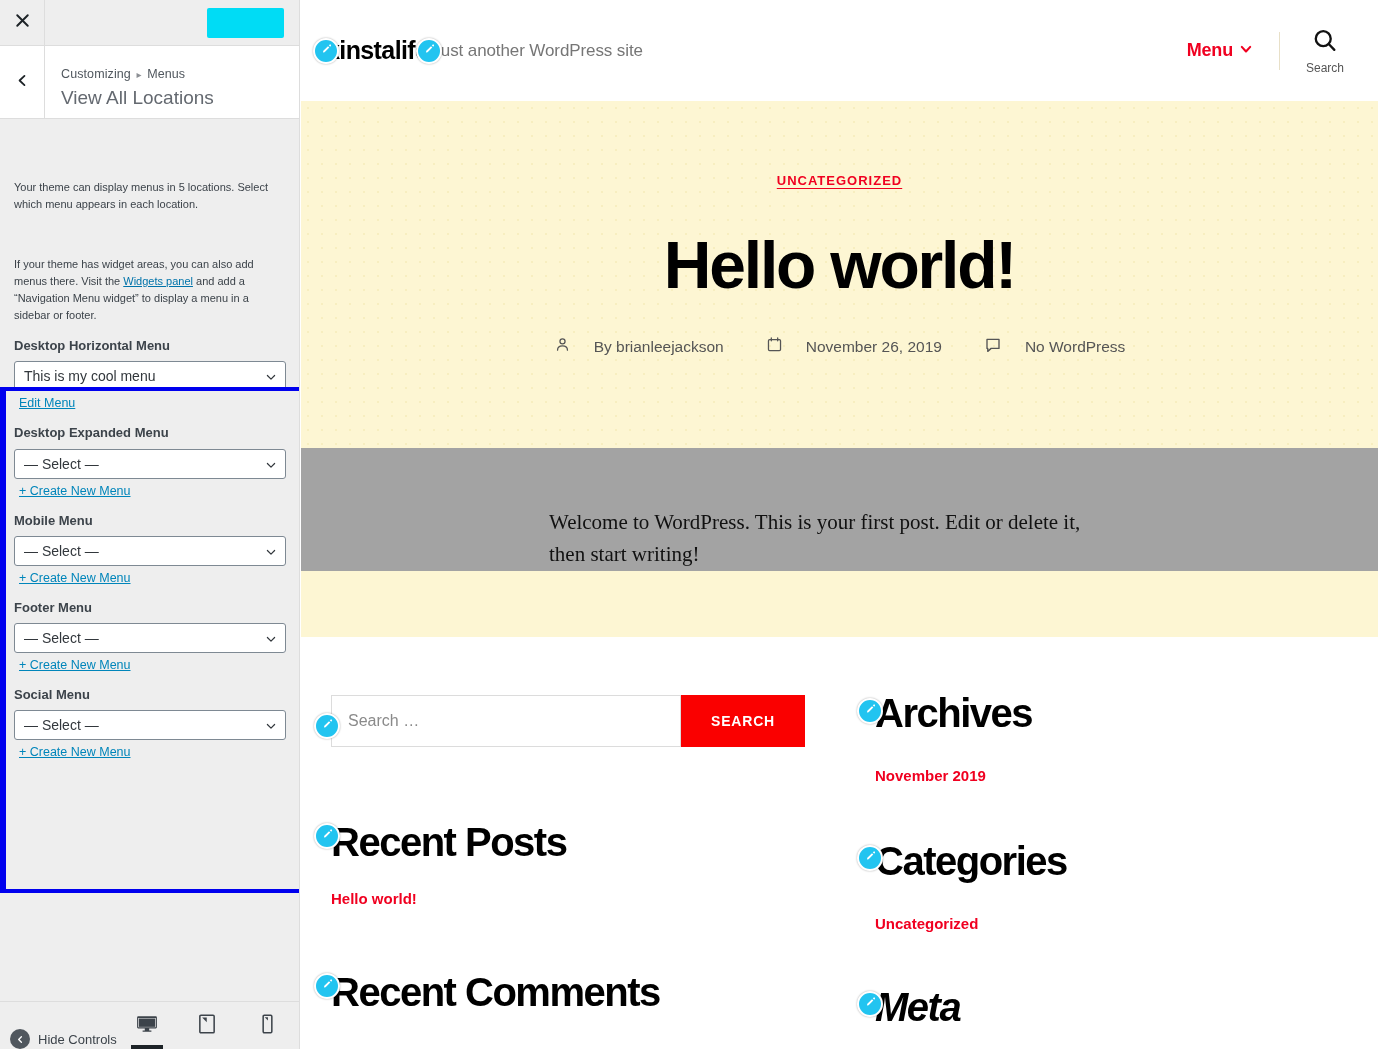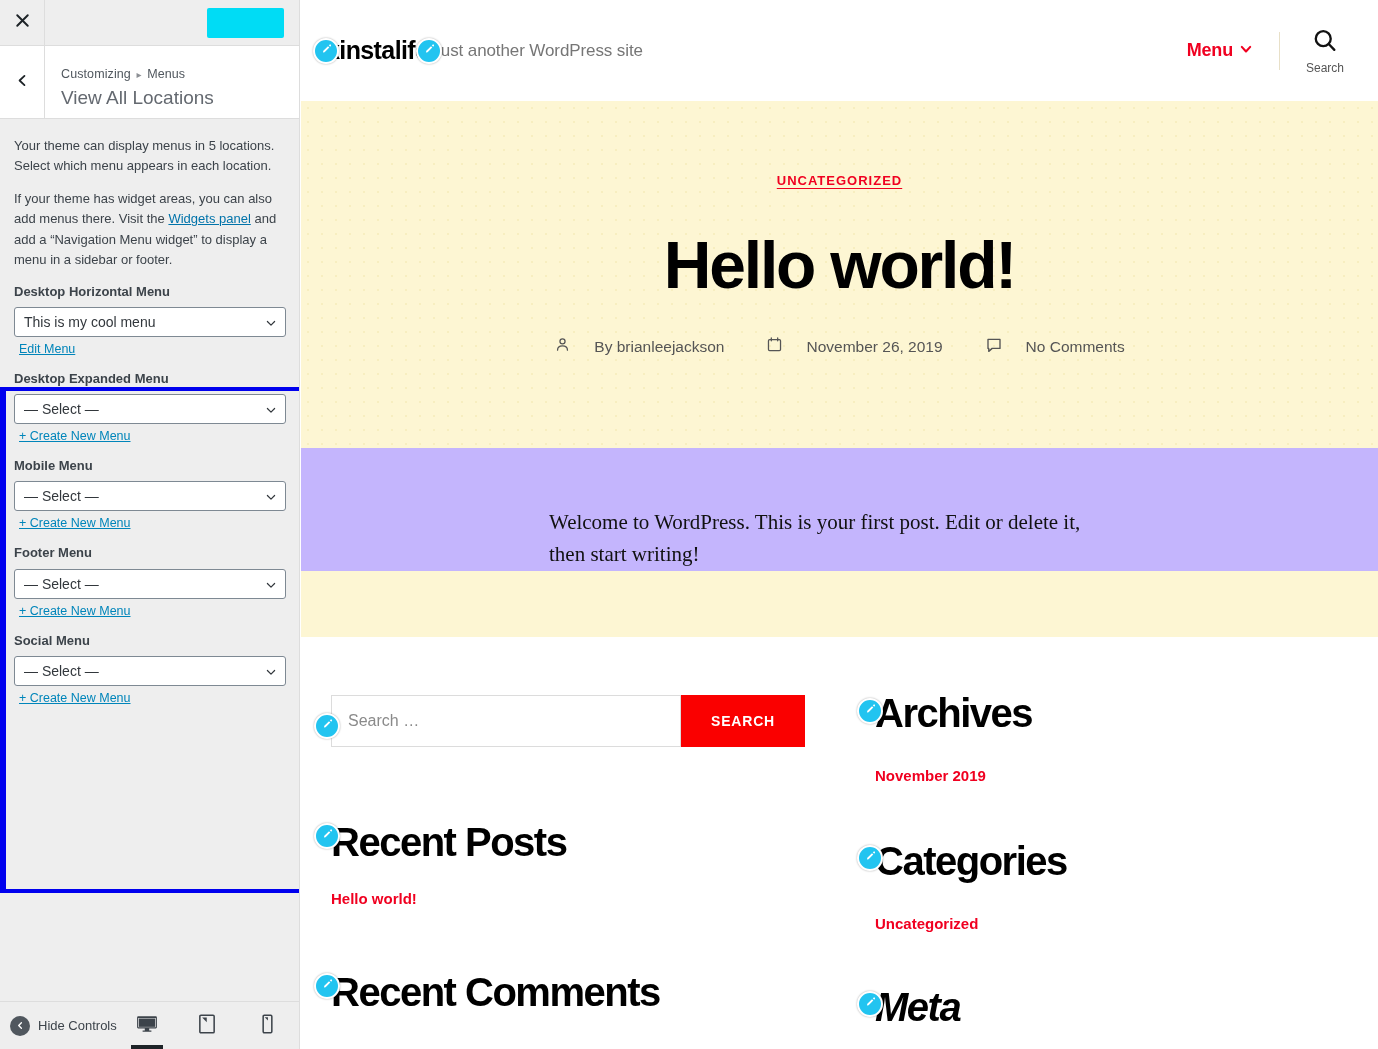--- a/index.html
+++ b/index.html
@@ -70,22 +70,23 @@
   }
 
   .cz-body {
     flex: 1 1 auto; overflow: hidden;
     background: #eeeeee; position: relative;
   }
   .cz-desc {
     padding: 17px 14px 0 14px;
   }
   .cz-desc p {
-    font-size: 13px; line-height: 1.55; color: #3c434a;
+    font-size: 11px; line-height: 1.55; color: #3c434a;
     margin-bottom: 13px;
+    margin-top: 43px;
   }
   .cz-desc a { color: #0073aa; text-decoration: underline; }
 
   
   .annot-box {
     position: absolute;
     left: 0px; top: 268px;
     width: 309px; height: 506px;
     border: 4px solid #0000ee;
     border-left: 6px solid #0000ee;
@@ -119,21 +120,21 @@
     font-size: 12.5px; color: #0085ba;
     text-decoration: underline;
     margin: 5px 0 14px 5px;
     cursor: pointer;
   }
 
   .cz-footer {
     flex: 0 0 48px;
     background: #eeeeee;
     border-top: 1px solid #dddddd;
-    display: flex; align-items: center;
+    display: flex; align-items: flex-end;
     padding: 0 10px;
     position: relative;
   }
   .hide-controls {
     display: flex; align-items: center; gap: 8px; cursor: pointer;
   }
   .hide-controls .circ {
     width: 20px; height: 20px; border-radius: 50%;
     background: #50575e;
     display: flex; align-items: center; justify-content: center;
@@ -217,21 +218,21 @@
   }
   .post-meta {
     display: flex; justify-content: center; align-items: center;
     gap: 42px; color: #555; font-size: 15.5px;
   }
   .meta-item { display: flex; align-items: center; gap: 23px; }
   .meta-item svg { flex: 0 0 auto; }
 
   .post-body {
     padding: 58px 0 0 248px;
-    position: relative; background: #c4b5fd;
+    position: relative; background: #a3a3a3;
   }
   .post-body p {
     font-family: "Liberation Serif", serif;
     font-size: 21px; line-height: 1.55; color: #111;
     max-width: 560px;
   }
   .hero-pad { background: #fdf6d3; height: 66px; }
 
   
   .widgets {
@@ -498,21 +499,21 @@
                 </svg>
             </span>
             <span>November 26, 2019</span>
           </div>
           <div class="meta-item">
             <span>
               <svg width="18" height="18" viewBox="0 0 24 24" fill="none" stroke="#555" stroke-width="1.8" stroke-linejoin="round">
                   <path d="M4 4.5h16v12H9.5L5 20.5v-4H4z"></path>
                 </svg>
             </span>
-            <span>No Comments</span>
+            <span>No WordPress</span>
           </div>
         </div>
       </div>
     </section>
 
     <div class="post-body">
       <p>Welcome to WordPress. This is your first post. Edit or delete it, then start writing!</p>
     </div>
     <div class="hero-pad"></div>
 

